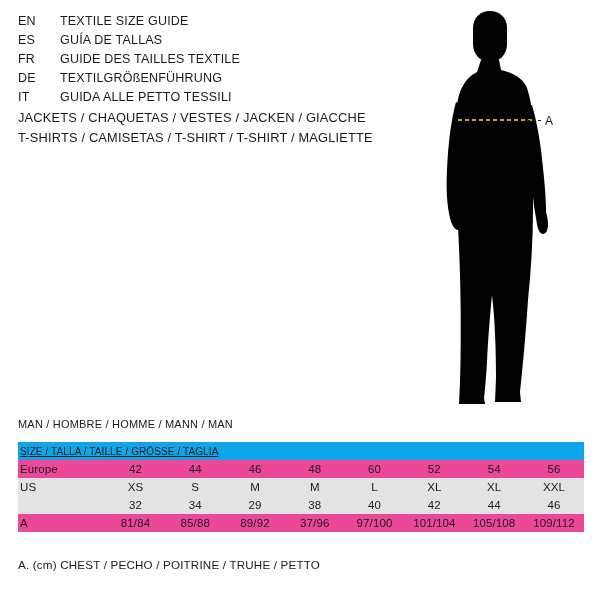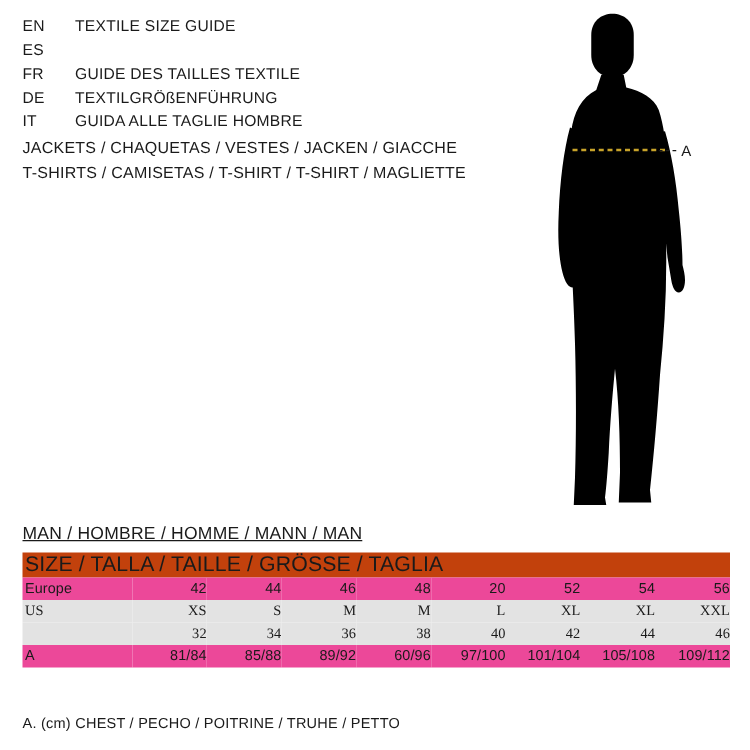--- a/index.html
+++ b/index.html
@@ -79,24 +79,23 @@
     top: 110px;
     width: 14px;
     border-top: 1px dashed #1a1a1a;
   }
 
   
   .man-heading {
     position: absolute;
     left: 18px;
     top: 418px;
-    font-size: 14px;
+    font-size: 11px;
     letter-spacing: 0.2px;
     font-weight: normal;
-    text-decoration: underline;
   }
 
   
   .table-wrap {
     position: absolute;
     left: 18px;
     top: 442px;
     width: 566px;
   }
   table.size-table {
@@ -104,72 +103,73 @@
     width: 566px;
     font-size: 11.5px;
   }
   table.size-table td {
     padding: 0;
     height: 18px;
     vertical-align: middle;
     letter-spacing: 0.1px;
   }
   tr.row-head td {
-    background: #c2410c;
-    font-size: 17px;
+    background: #0ea5e9;
+    font-size: 10px;
+    text-decoration: underline;
   }
   tr.row-alt td {
     background: #e3e3e3;
-    font-family: Liberation Serif, serif;
   }
   tr.row-plain td {
     background: #ec4899;
   }
   .c-label {
     width: 86px;
     padding-left: 2px !important;
   }
   .c-val {
     width: 60px;
-    text-align: right;
+    text-align: center;
   }
   .sp-0 { padding-left: 2px !important; }
 
   .table-note {
     position: absolute;
     left: 18px;
-    top: 572px;
+    top: 558px;
     font-size: 11.6px;
     letter-spacing: 0.2px;
   }
 </style>
 </head>
 <body>
 
 <div class="page">
 
   <div class="lang-block">
     <div class="lang-row">
       <span class="lang-code">EN</span>
       <span class="lang-text">TEXTILE SIZE GUIDE</span>
     </div>
     <div class="lang-row">
       <span class="lang-code">ES</span>
+      <span class="lang-text">GUÍA DE TALLAS</span>
     </div>
     <div class="lang-row">
       <span class="lang-code">FR</span>
       <span class="lang-text">GUIDE DES TAILLES TEXTILE</span>
     </div>
     <div class="lang-row">
       <span class="lang-code">DE</span>
       <span class="lang-text">TEXTILGRÖßENFÜHRUNG</span>
     </div>
     <div class="lang-row">
       <span class="lang-code">IT</span>
-      <span class="lang-text">GUIDA ALLE TAGLIE HOMBRE</span>
+      <span class="lang-text">GUIDA ALLE PETTO TESSILI</span>
     </div>
   </div>
 
   <div class="cat-block">
     <div class="cat-line">JACKETS / CHAQUETAS / VESTES / JACKEN / GIACCHE</div>
     <div class="cat-line">T-SHIRTS / CAMISETAS / T-SHIRT / T-SHIRT / MAGLIETTE</div>
   </div>
 
   <div class="figure-wrap">
     <svg width="200" height="400" viewBox="0 0 200 400">
@@ -220,53 +220,53 @@
       <tbody>
         <tr class="row-head">
           <td class="c-label sp-0" colspan="9">SIZE / TALLA / TAILLE / GRÖSSE / TAGLIA</td>
         </tr>
         <tr class="row-plain">
           <td class="c-label">Europe</td>
           <td class="c-val">42</td>
           <td class="c-val">44</td>
           <td class="c-val">46</td>
           <td class="c-val">48</td>
-          <td class="c-val">20</td>
+          <td class="c-val">60</td>
           <td class="c-val">52</td>
           <td class="c-val">54</td>
           <td class="c-val">56</td>
         </tr>
         <tr class="row-alt">
           <td class="c-label">US</td>
           <td class="c-val">XS</td>
           <td class="c-val">S</td>
           <td class="c-val">M</td>
           <td class="c-val">M</td>
           <td class="c-val">L</td>
           <td class="c-val">XL</td>
           <td class="c-val">XL</td>
           <td class="c-val">XXL</td>
         </tr>
         <tr class="row-alt">
           <td class="c-label"></td>
           <td class="c-val">32</td>
           <td class="c-val">34</td>
-          <td class="c-val">36</td>
+          <td class="c-val">29</td>
           <td class="c-val">38</td>
           <td class="c-val">40</td>
           <td class="c-val">42</td>
           <td class="c-val">44</td>
           <td class="c-val">46</td>
         </tr>
         <tr class="row-plain">
           <td class="c-label">A</td>
           <td class="c-val">81/84</td>
           <td class="c-val">85/88</td>
           <td class="c-val">89/92</td>
-          <td class="c-val">60/96</td>
+          <td class="c-val">37/96</td>
           <td class="c-val">97/100</td>
           <td class="c-val">101/104</td>
           <td class="c-val">105/108</td>
           <td class="c-val">109/112</td>
         </tr>
       </tbody>
     </table>
   </div>
 
   <div class="table-note">A. (cm) CHEST / PECHO / POITRINE / TRUHE / PETTO</div>

